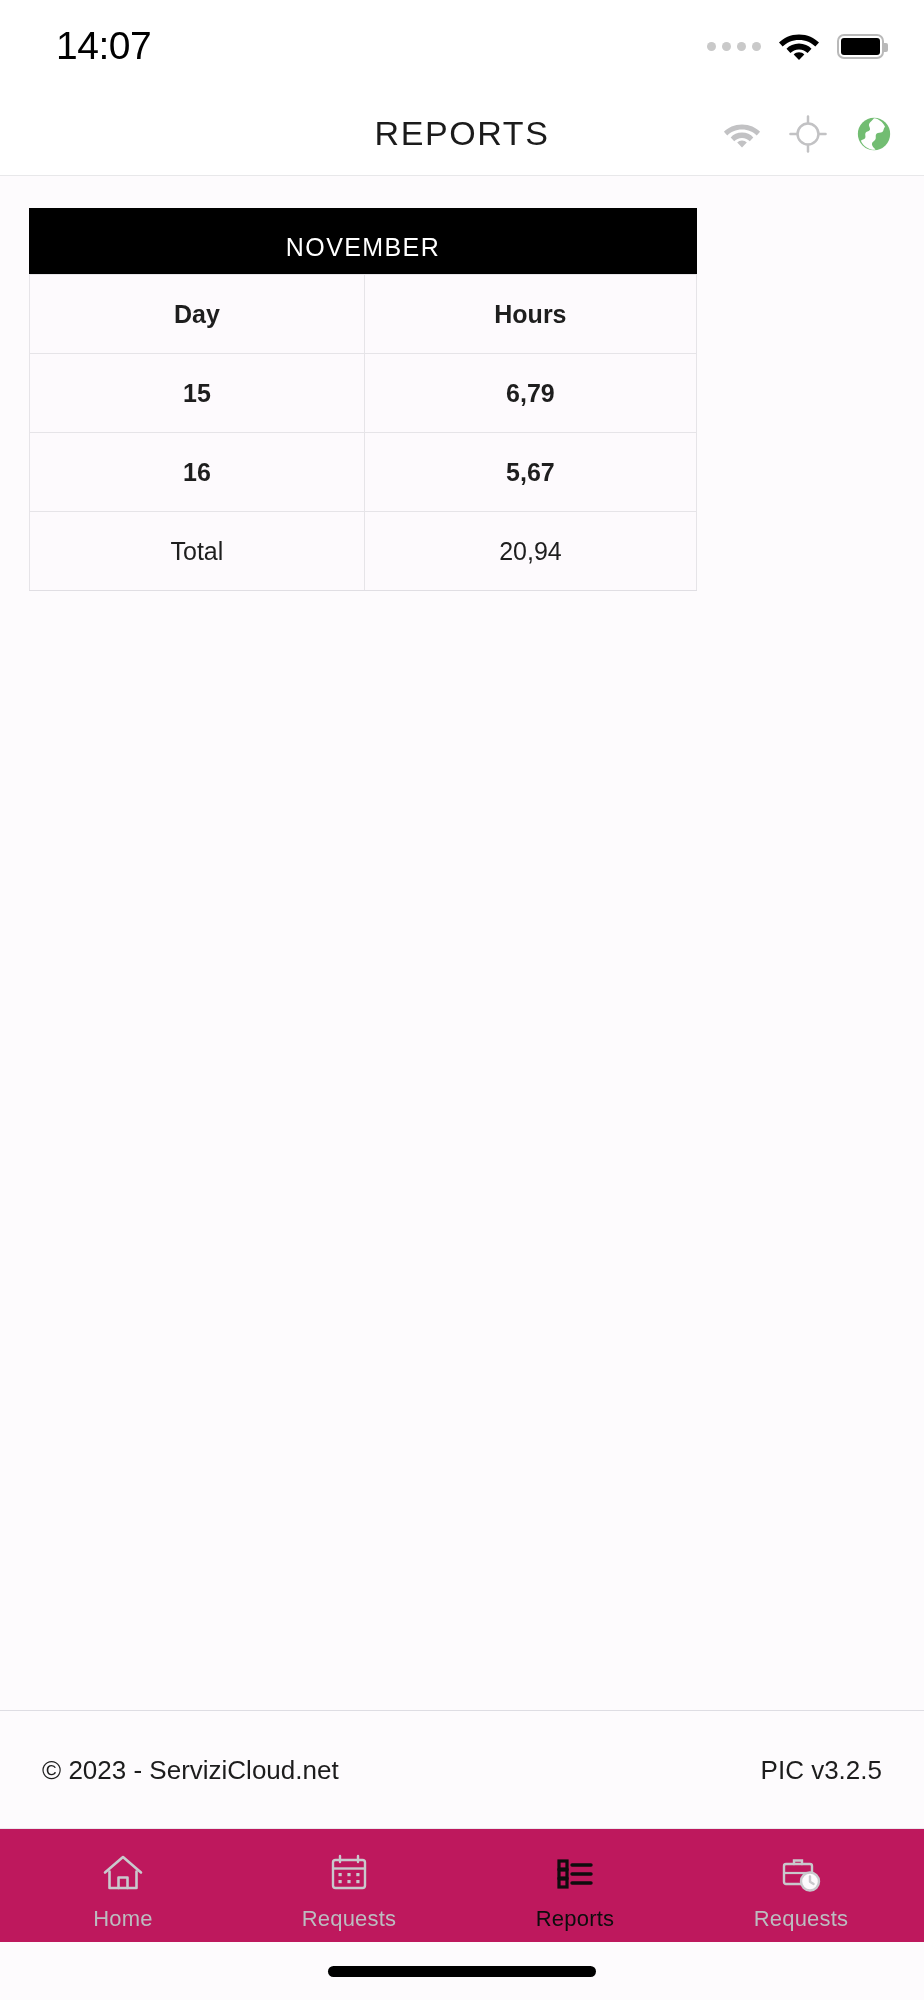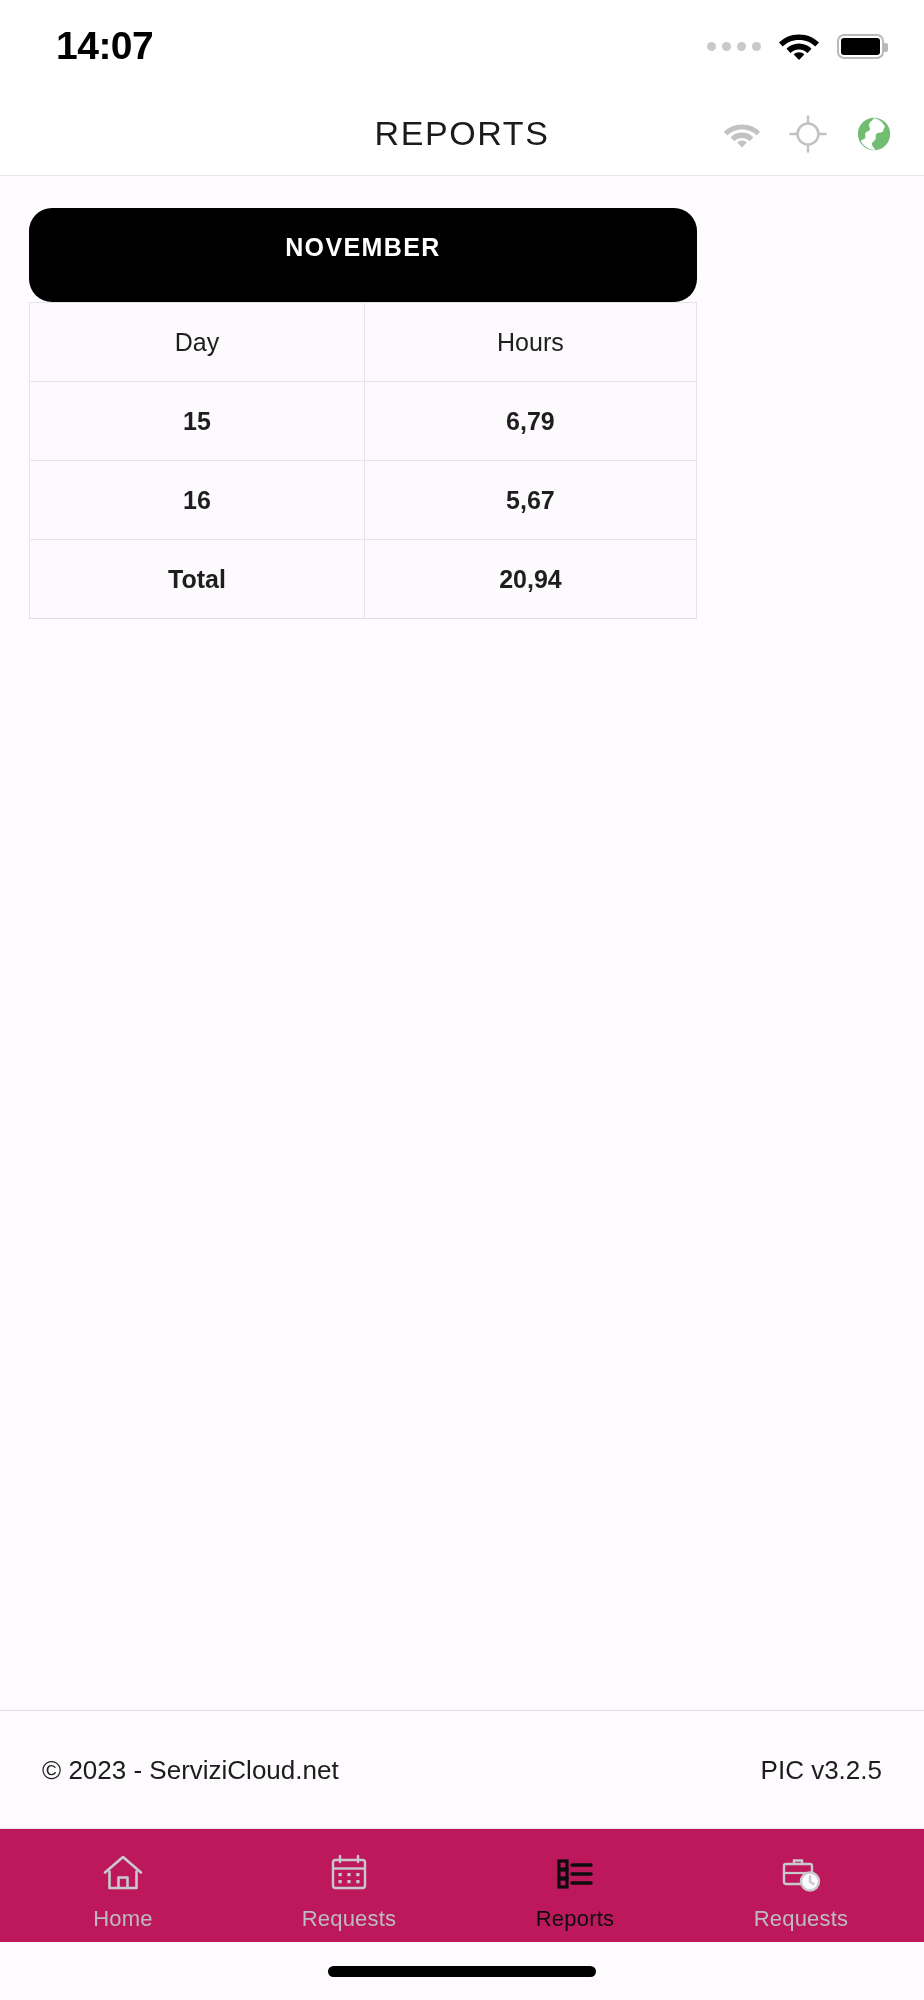--- a/index.html
+++ b/index.html
@@ -27,21 +27,21 @@
     height: 92px;
     flex: 0 0 92px;
     display: flex;
     align-items: center;
     justify-content: space-between;
     padding: 0 40px 0 56px;
     background: #ffffff;
   }
   .status-time {
     font-size: 39px;
-    font-weight: bold;
+    font-weight: normal;
     letter-spacing: -0.5px;
     color: #000000;
     font-family: "Liberation Sans", sans-serif;
   }
   .status-right {
     display: flex;
     align-items: center;
     gap: 17px;
   }
   .signal-dots { display: flex; align-items: center; gap: 6px; }
@@ -118,54 +118,53 @@
     width: 668px;
     margin: 0 auto 0 1px;
     background: #fdfbfd;
   }
 
   .month-bar {
     background: #000000;
     color: #ffffff;
     text-align: center;
     font-size: 25px;
-    font-weight: bold;
+    font-weight: normal;
     letter-spacing: 1.4px;
-    padding: 25px 0 40px;
-    border-radius: 23px;
+    padding: 25px 0 12px;
   }
 
   table.report-table {
     width: 100%;
     border-collapse: collapse;
     background: #fdfaFD;
     table-layout: fixed;
   }
   table.report-table col.c-day   { width: 50.2%; }
   table.report-table col.c-hours { width: 49.8%; }
 
   table.report-table th,
   table.report-table td {
     border: 1px solid #e6e4e8;
     text-align: center;
     color: #1e1e1e;
     background: #fdfaFD;
   }
   table.report-table th {
     font-size: 25px;
-    font-weight: normal;
+    font-weight: bold;
     padding: 25px 0 24px;
   }
   table.report-table td {
     font-size: 25px;
     font-weight: 700;
     padding: 25px 0 24px;
   }
   table.report-table tr.total-row td {
-    font-weight: bold;
+    font-weight: normal;
     border-bottom: 1px solid #e0dee3;
   }
 
   
   .page-footer {
     flex: 0 0 auto;
     border-top: 1.5px solid #dedde3;
     background: #fdfbfd;
     display: flex;
     align-items: center;

